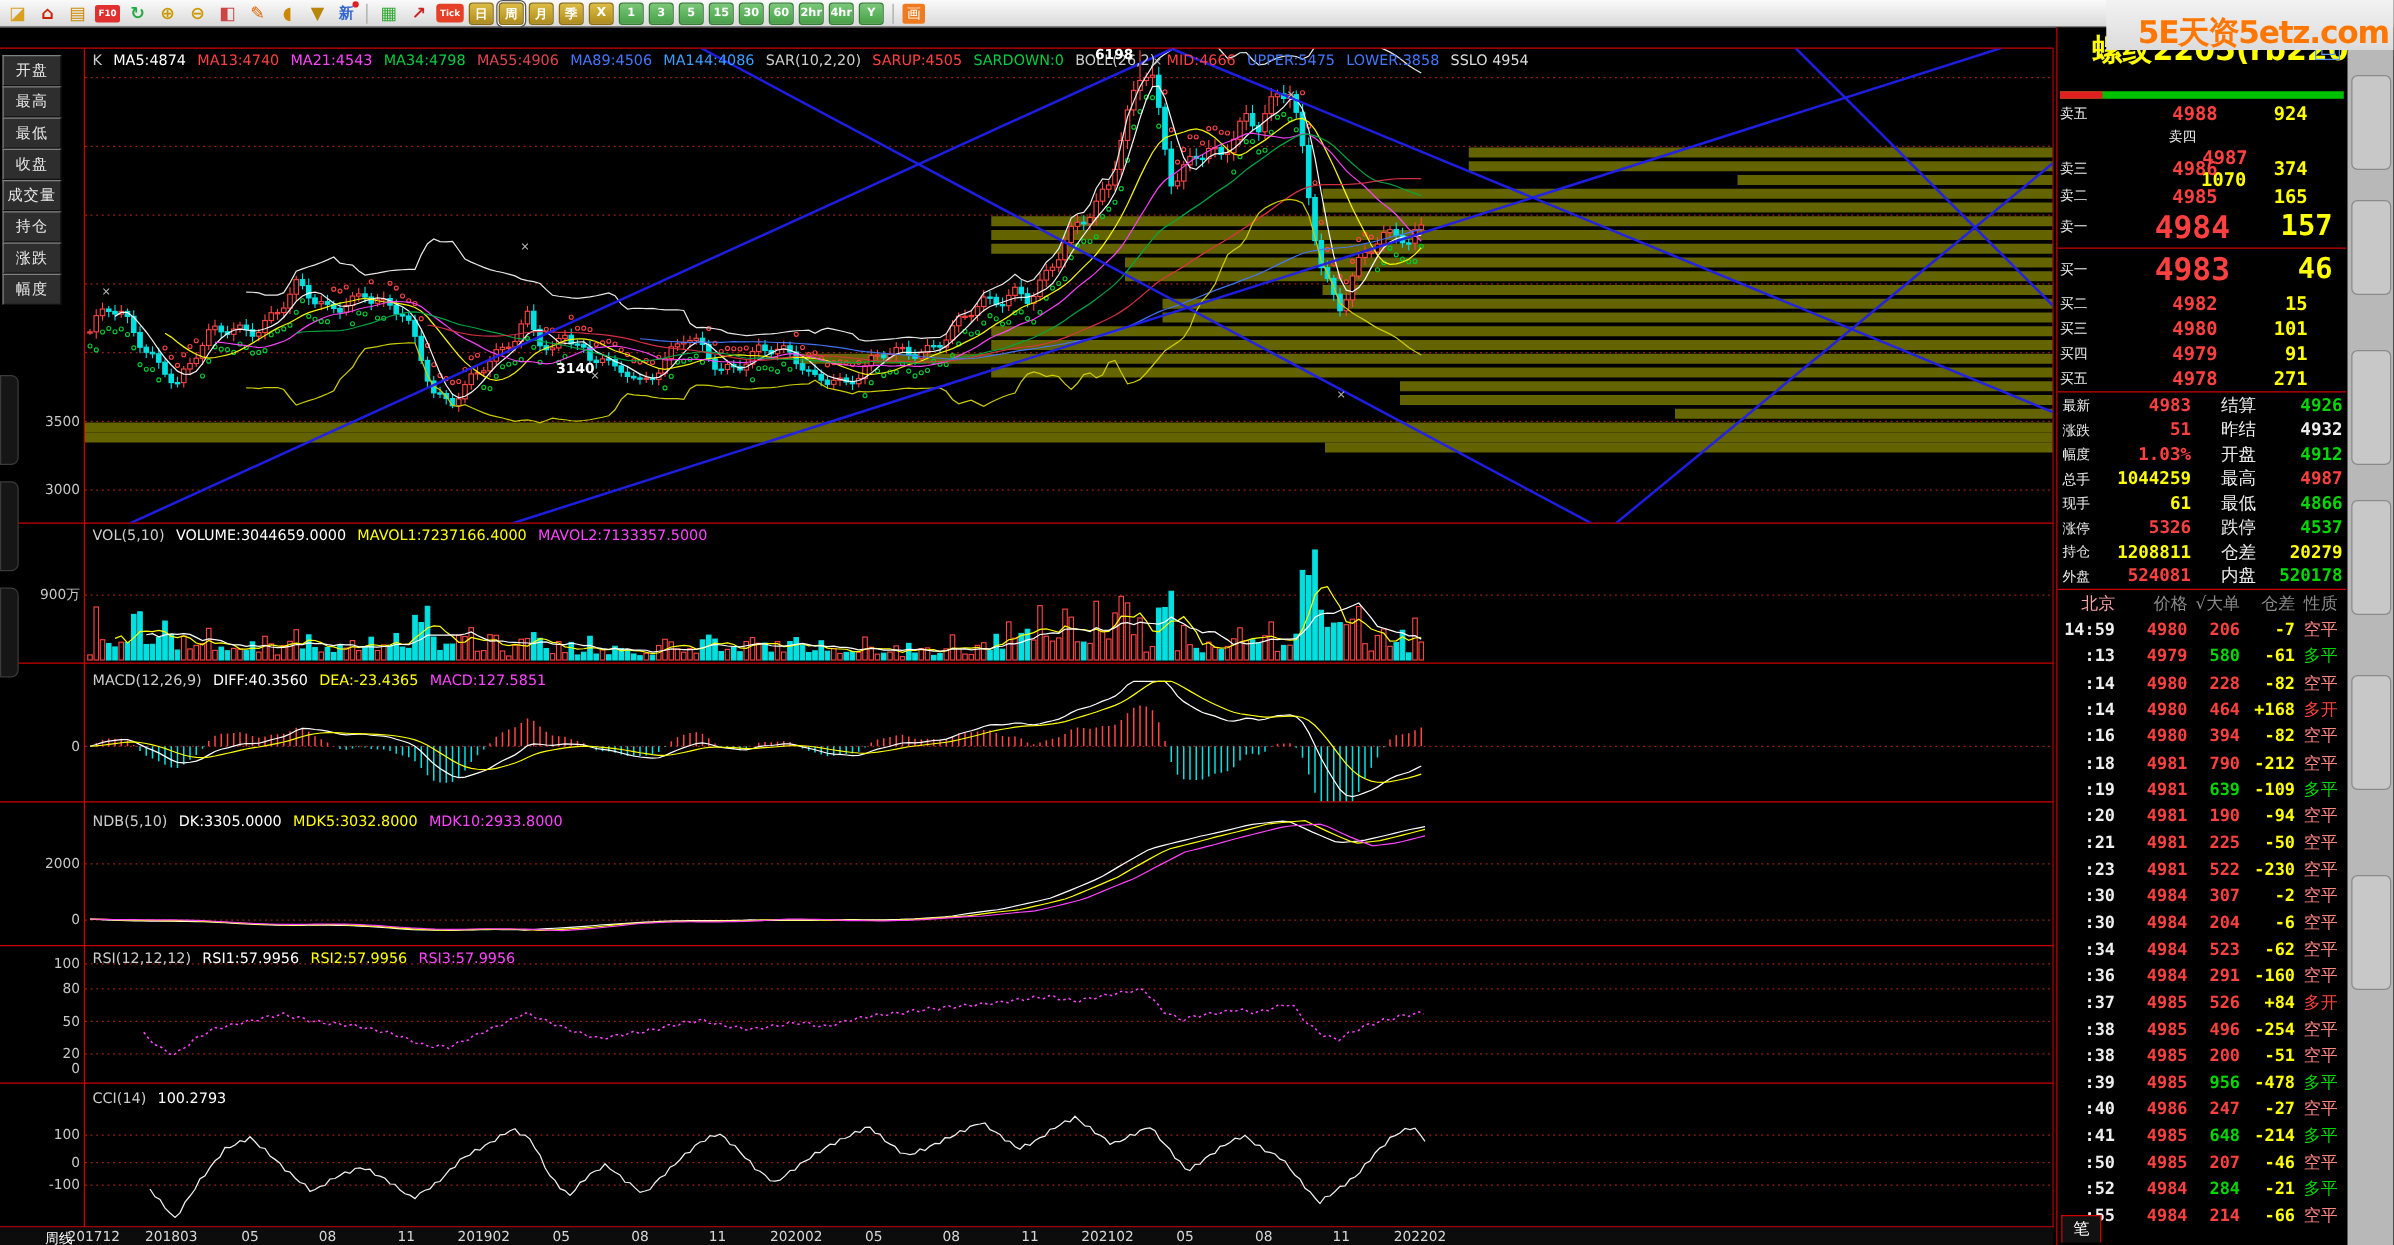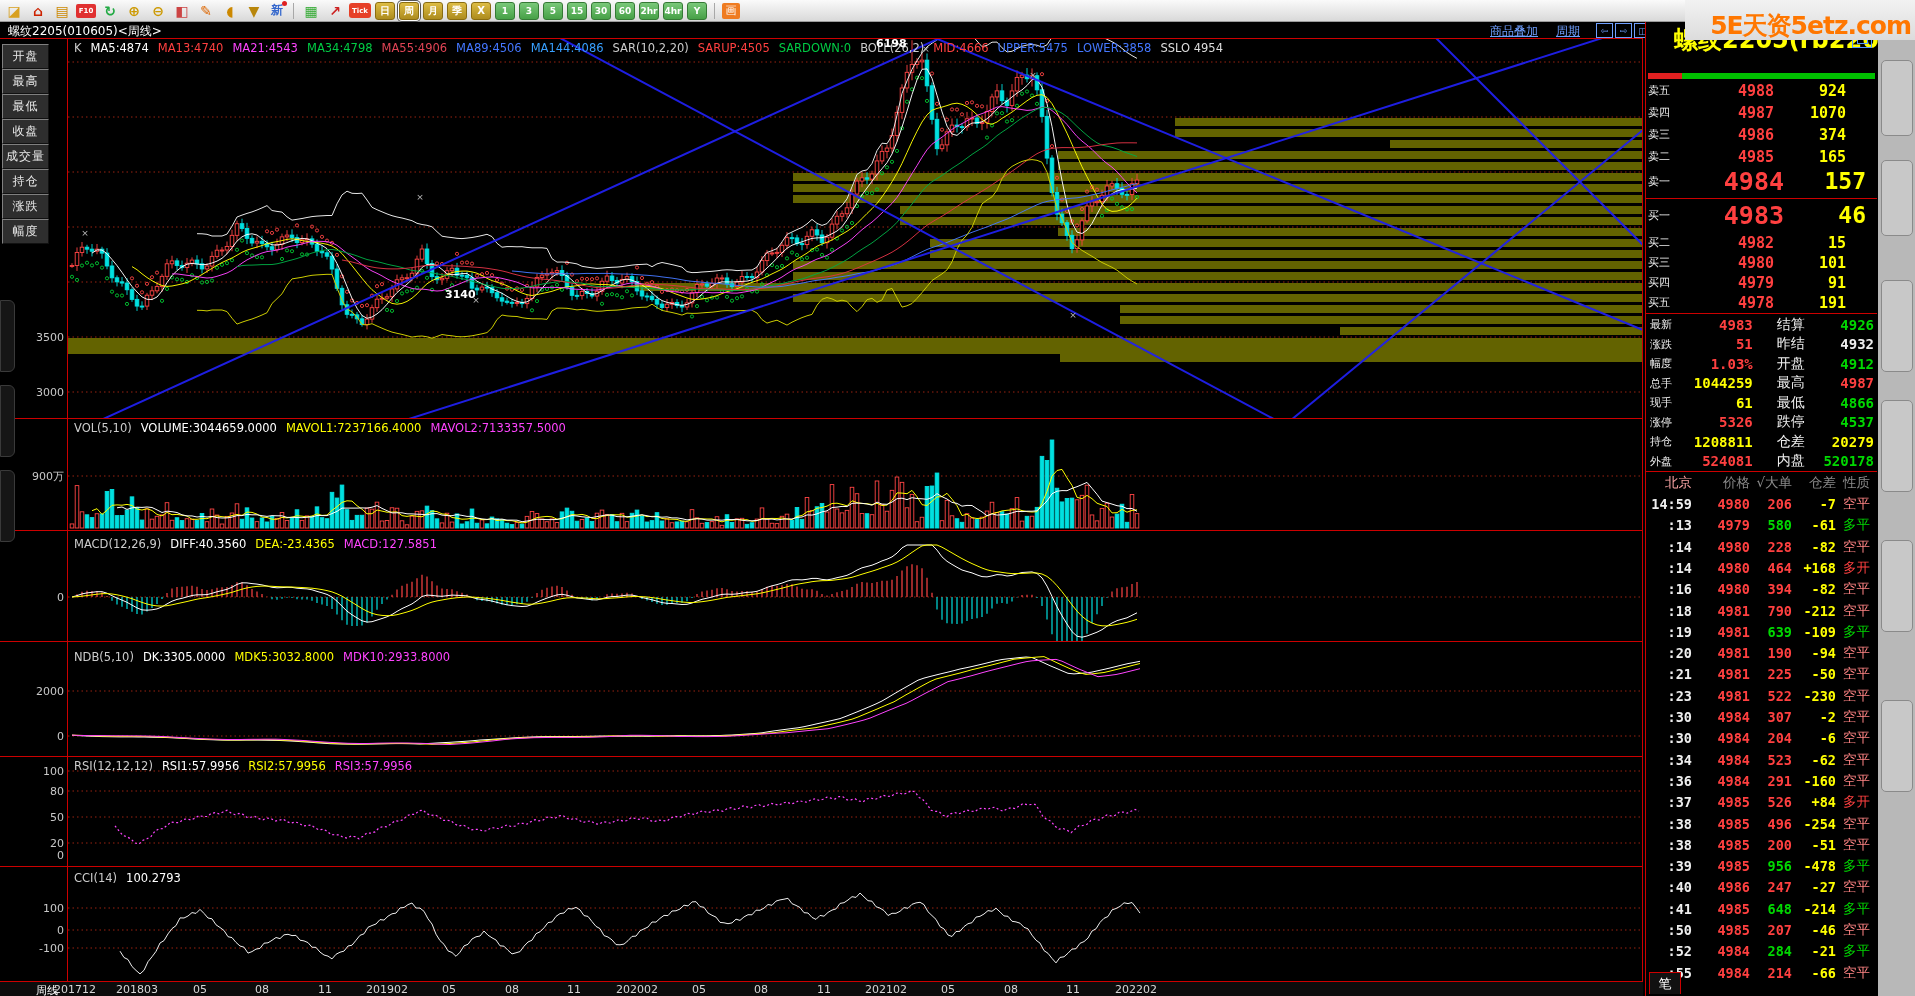--- a/index.html
+++ b/index.html
@@ -110,30 +110,20 @@
       <div class="tb green" style="color:#fff">60</div>
       <div class="tb green" style="color:#fff">2hr</div>
       <div class="tb green" style="color:#fff">4hr</div>
       <div class="tb green" style="color:#fff">Y</div>
       <div class="tbsep" style=""></div>
       <div class="tb draw" style="color:#fff">画</div>
     </div>
   <div id="logobox" class="r"></div>
   <div id="logo" class="r">5E天资5etz.com</div>
 
-  <div id="titlebar" class="r">
-    <span id="tb-title" class="r">螺纹2205(010605)&lt;周线&gt;</span>
-    <span class="tblink r" style="left:1490px;top:1px;">商品叠加</span>
-    <span class="tblink r" style="left:1556px;top:1px;">周期</span>
-    <span id="navicons" class="r" style="left:1596px;top:1px;display:flex;gap:2px;">
-        <span class="tbico">⇦</span>
-        <span class="tbico">⇨</span>
-        <span class="tbico">◫</span>
-      </span>
-  </div>
 
   <div id="sidebar">
       <div class="sbtn r" style="top:44px;z-index:3;">开盘</div>
       <div class="sbtn r" style="top:69px;z-index:3;">最高</div>
       <div class="sbtn r" style="top:94px;z-index:3;">最低</div>
       <div class="sbtn r" style="top:119px;z-index:3;">收盘</div>
       <div class="sbtn r" style="top:144px;z-index:3;">成交量</div>
       <div class="sbtn r" style="top:169px;z-index:3;">持仓</div>
       <div class="sbtn r" style="top:194px;z-index:3;">涨跌</div>
       <div class="sbtn r" style="top:219px;z-index:3;">幅度</div>
@@ -1378,21 +1368,21 @@
       </div>
     <div id="ratiobar" class="r" style="left:2px;top:51px;width:227px;height:6px;background:#00c000;">
       <div id="ratiored" style="height:6px;background:#e02020;width:34px;"></div>
     </div>
     <div id="qrows">
         <div class="obrow r" style="top:58px;height:21px;">
           <div class="obl" style="">卖五</div>
           <div class="obp num" style="">4988</div>
           <div class="obv num" style="">924</div>
         </div>
-        <div class="obrow r" style="top:80px;height:21px;">
+        <div class="obrow r" style="top:80px;height:21px;flex-direction:column;">
           <div class="obl" style="">卖四</div>
           <div class="obp num" style="">4987</div>
           <div class="obv num" style="">1070</div>
         </div>
         <div class="obrow r" style="top:102px;height:21px;">
           <div class="obl" style="">卖三</div>
           <div class="obp num" style="">4986</div>
           <div class="obv num" style="">374</div>
         </div>
         <div class="obrow r" style="top:124px;height:21px;">
@@ -1422,21 +1412,21 @@
           <div class="obv num" style="">101</div>
         </div>
         <div class="obrow r" style="top:250px;height:21px;">
           <div class="obl" style="">买四</div>
           <div class="obp num" style="">4979</div>
           <div class="obv num" style="">91</div>
         </div>
         <div class="obrow r" style="top:270px;height:21px;">
           <div class="obl" style="">买五</div>
           <div class="obp num" style="">4978</div>
-          <div class="obv num" style="">191</div>
+          <div class="obv num" style="">271</div>
         </div>
         <div class="qdiv r" style="top:291px;"></div>
         <div class="strow r" style="top:293px;height:19px;">
           <div class="stl" style="">最新</div>
           <div class="stv1 num c-red" style="">4983</div>
           <div class="stl2" style="">结算</div>
           <div class="stv2 num c-green" style="">4926</div>
         </div>
         <div class="strow r" style="top:312.5px;height:19px;">
           <div class="stl" style="">涨跌</div>

